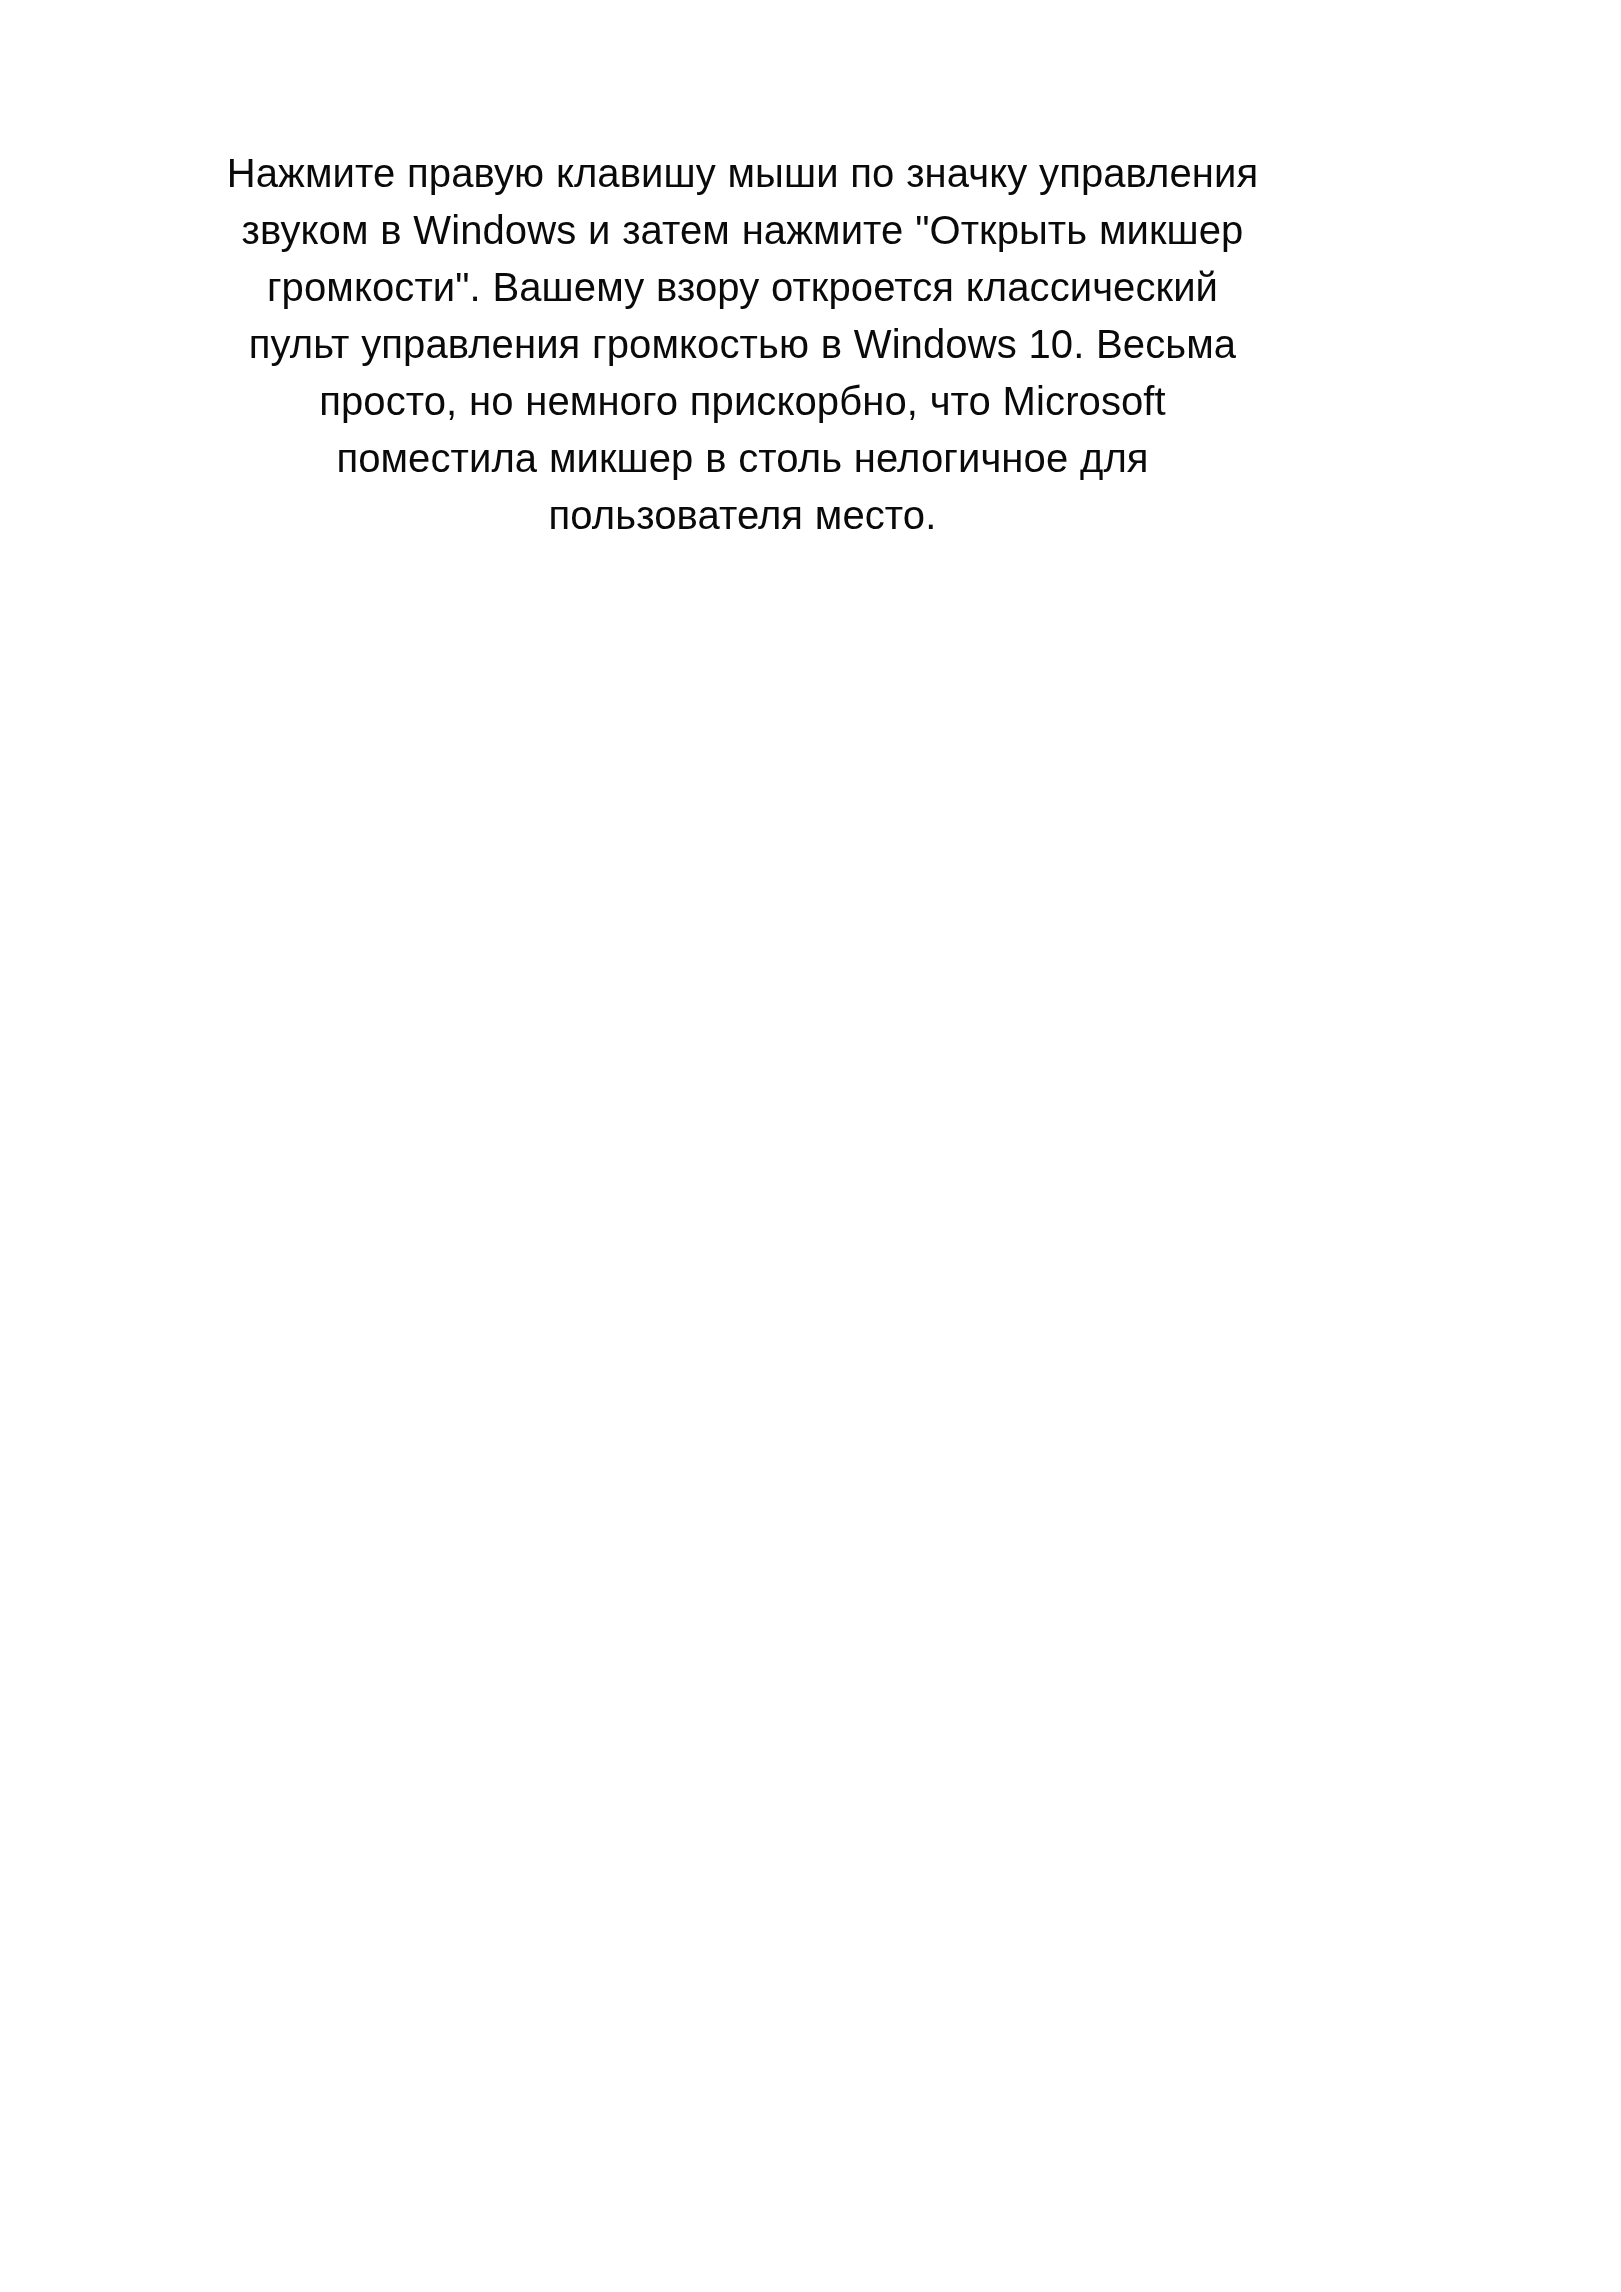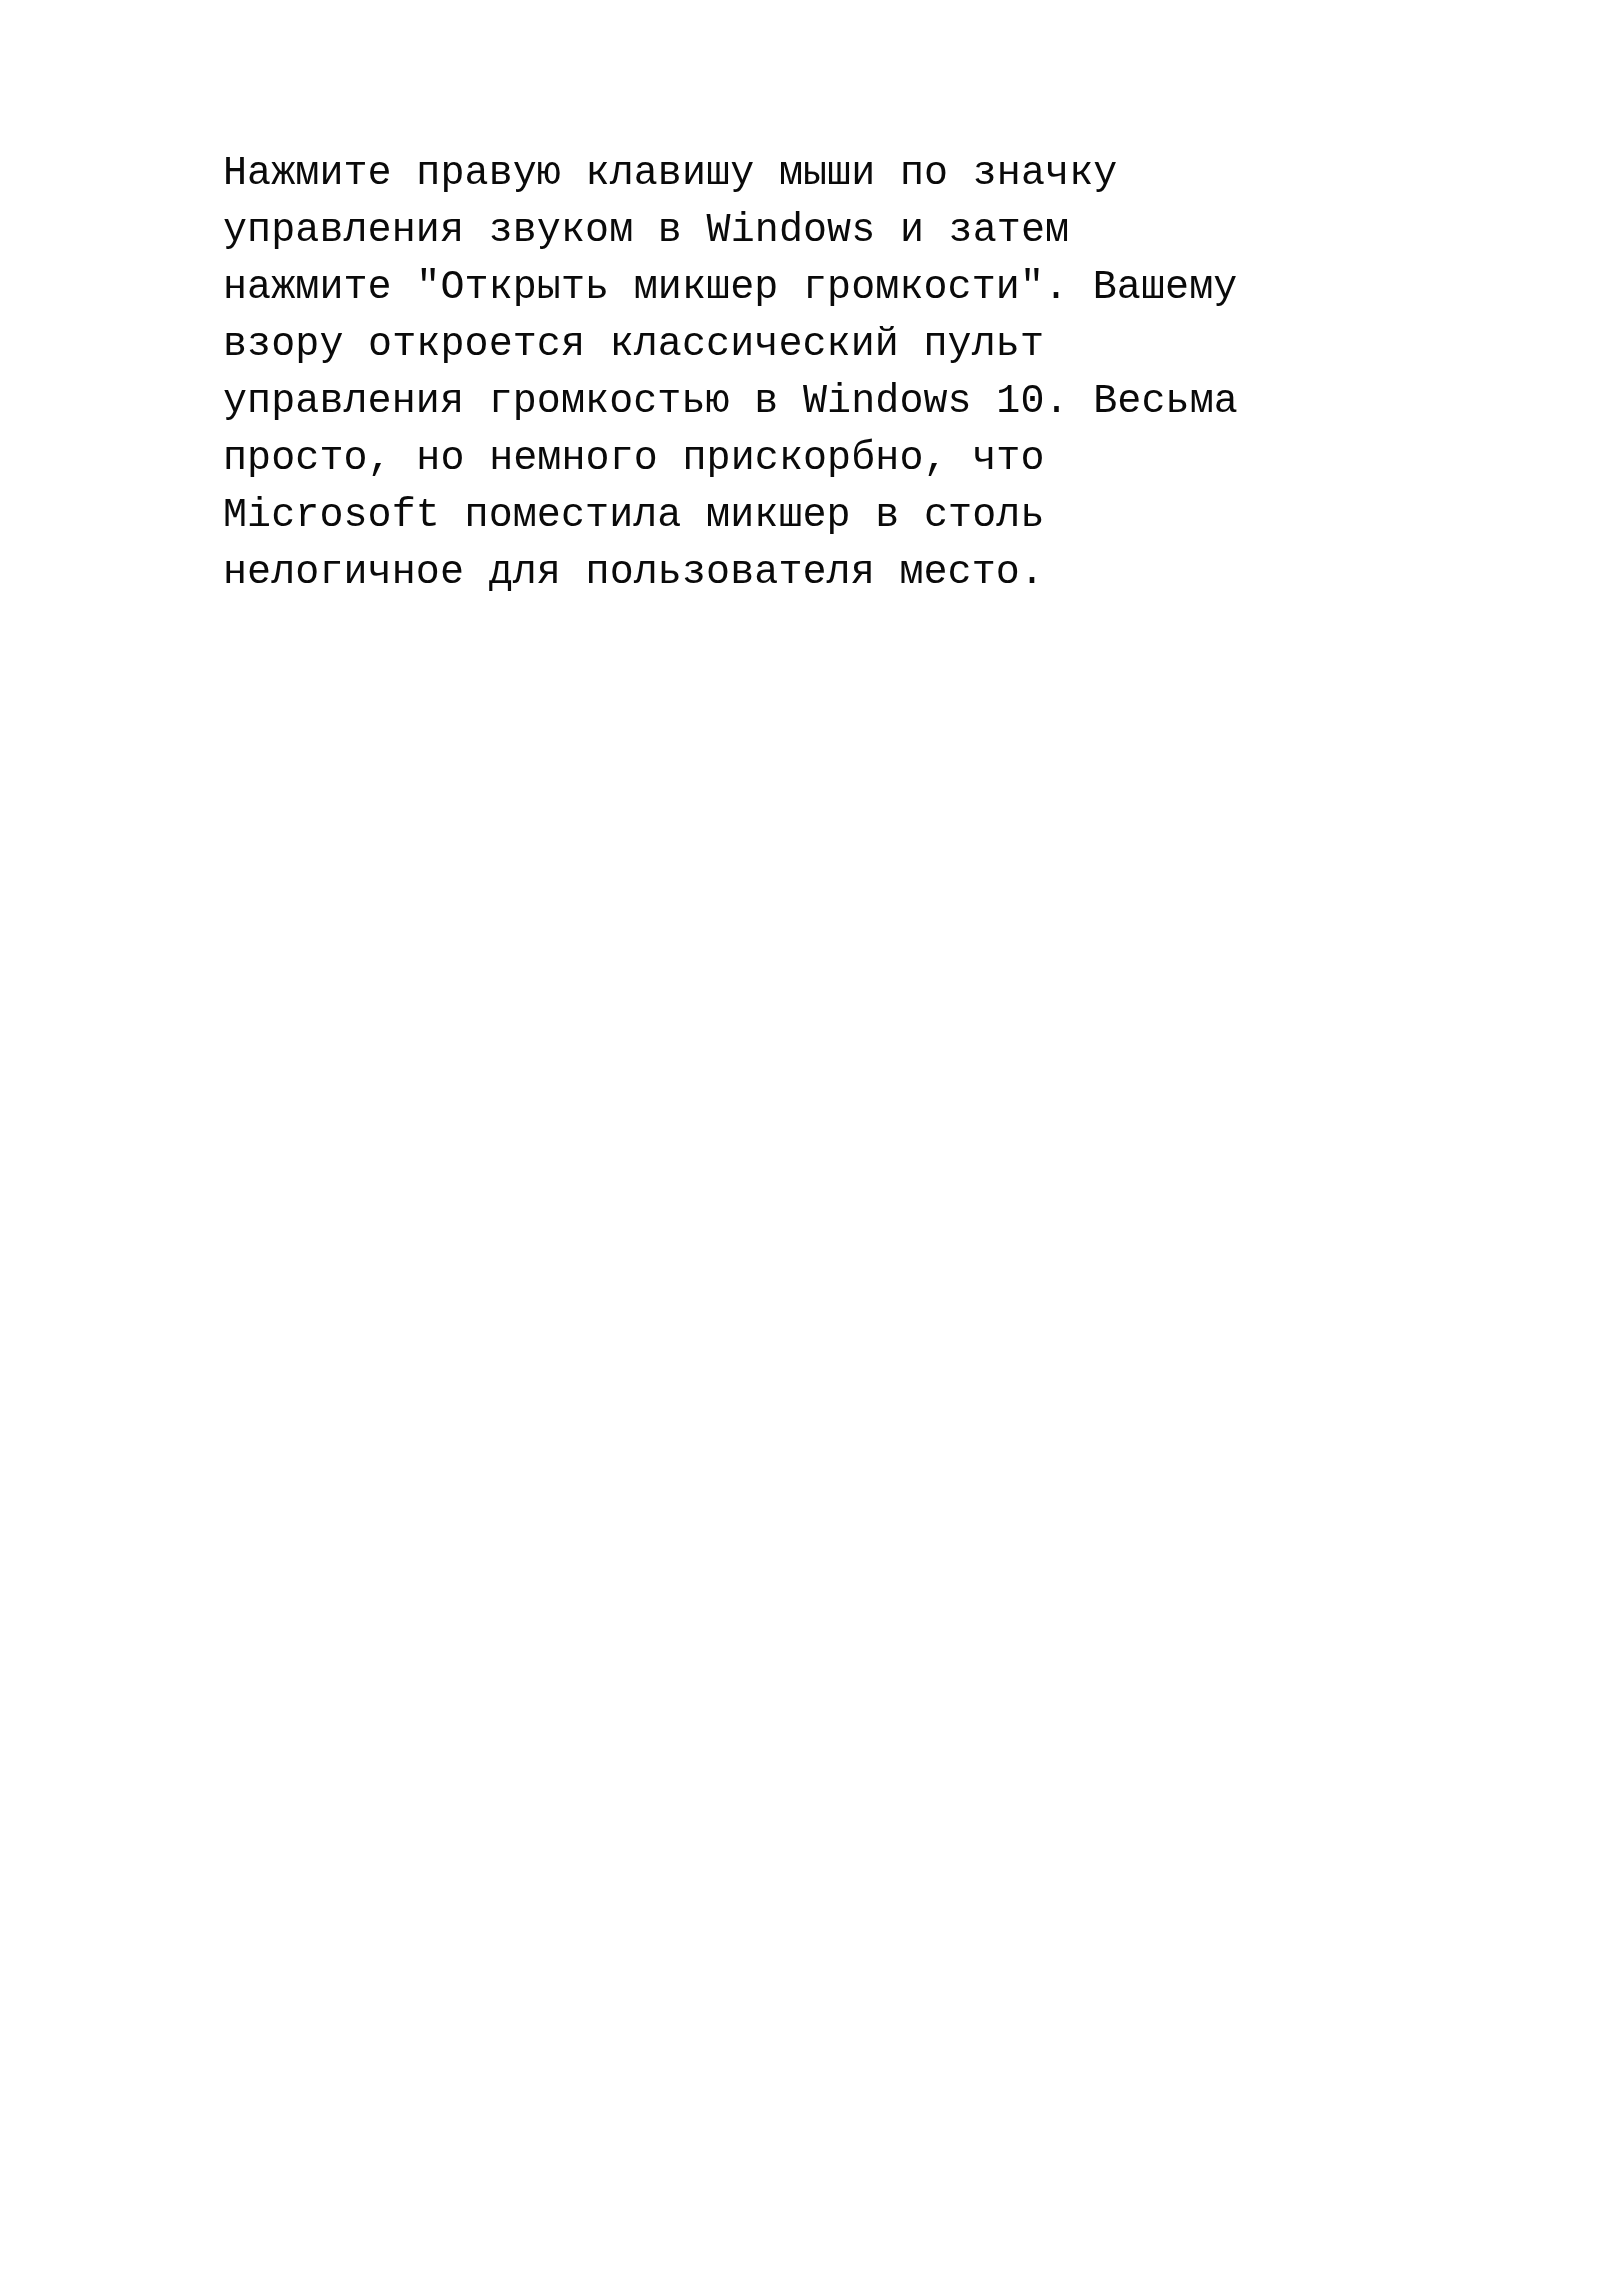--- a/index.html
+++ b/index.html
@@ -22,25 +22,25 @@
     box-sizing: border-box;
   }
   .text-block {
     position: absolute;
     left: 223px;
     top: 145px;
     width: 1039px;
   }
   .paragraph {
     margin: 0;
-    font-family: Liberation Mono, monospace;
+    font-family: Liberation Sans, sans-serif;
     font-size: 40px;
     line-height: 57px;
     color: #0a0a0a;
-    text-align: left;
+    text-align: center;
     letter-spacing: 0.1px;
     word-spacing: 0.5px;
   }
 </style>
 </head>
 <body>
 
 <div class="page">
   <div class="text-block">
     <p class="paragraph">Нажмите правую клавишу мыши по значку управления звуком в Windows и затем нажмите "Открыть микшер громкости". Вашему взору откроется классический пульт управления громкостью в Windows 10. Весьма просто, но немного прискорбно, что Microsoft поместила микшер в столь нелогичное для пользователя место.</p>

